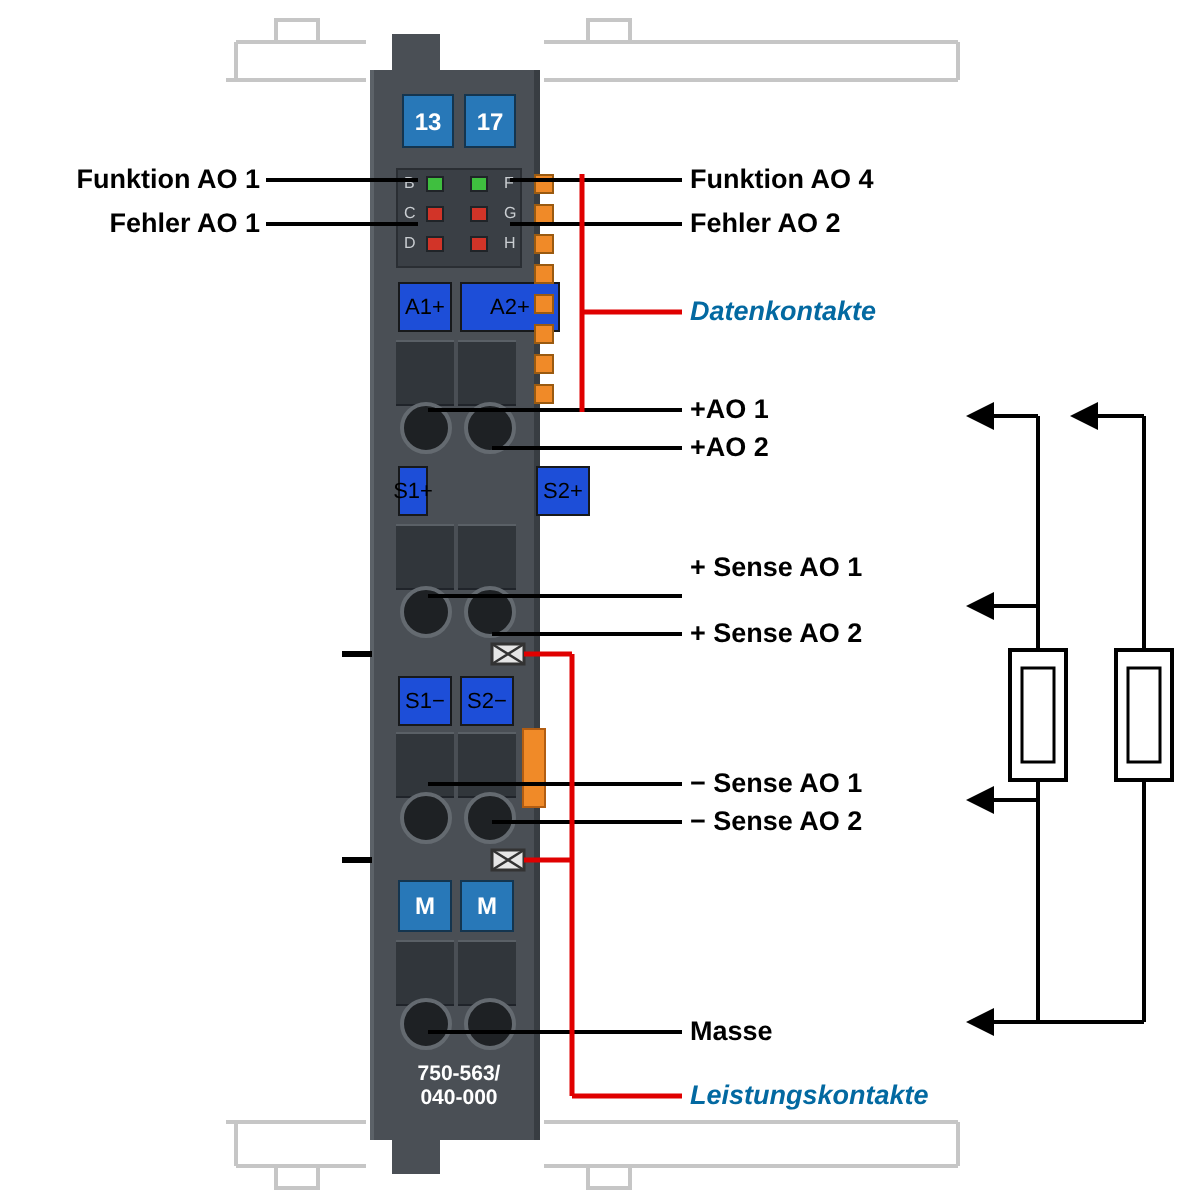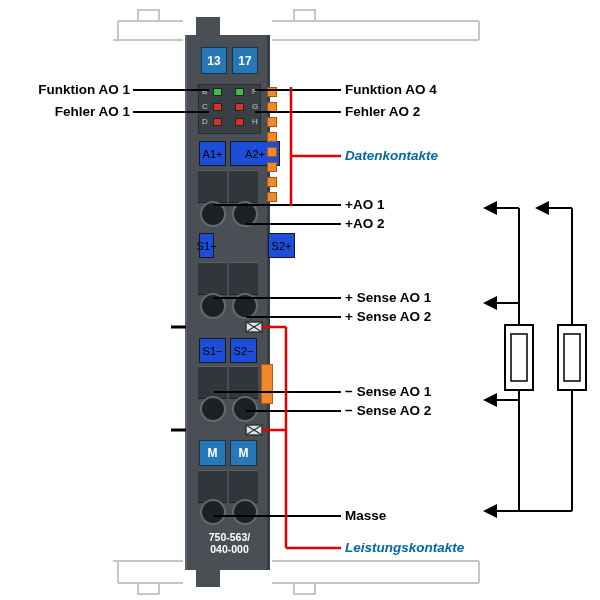--- a/index.html
+++ b/index.html
@@ -183,20 +183,20 @@
   </svg>
 
   <div class="callout" style="top:82px;right:470px;">Funktion AO 1</div>
   <div class="callout" style="top:104px;right:470px;">Fehler AO 1</div>
 
   <div class="callout right" style="top:82px;">Funktion AO 4</div>
   <div class="callout right" style="top:104px;">Fehler AO 2</div>
   <div class="callout right red" style="top:148px;">Datenkontakte</div>
   <div class="callout right" style="top:197px;">+AO 1</div>
   <div class="callout right" style="top:216px;">+AO 2</div>
-  <div class="callout right" style="top:290px;">+ Sense AO 1</div>
+  <div class="callout right" style="top:276px;">+ Sense AO 1</div>
   <div class="callout right" style="top:309px;">+ Sense AO 2</div>
   <div class="callout right" style="top:384px;">− Sense AO 1</div>
   <div class="callout right" style="top:403px;">− Sense AO 2</div>
   <div class="callout right" style="top:508px;">Masse</div>
   <div class="callout right red" style="top:540px;">Leistungskontakte</div>
 
 </div>
 
 </body></html>

